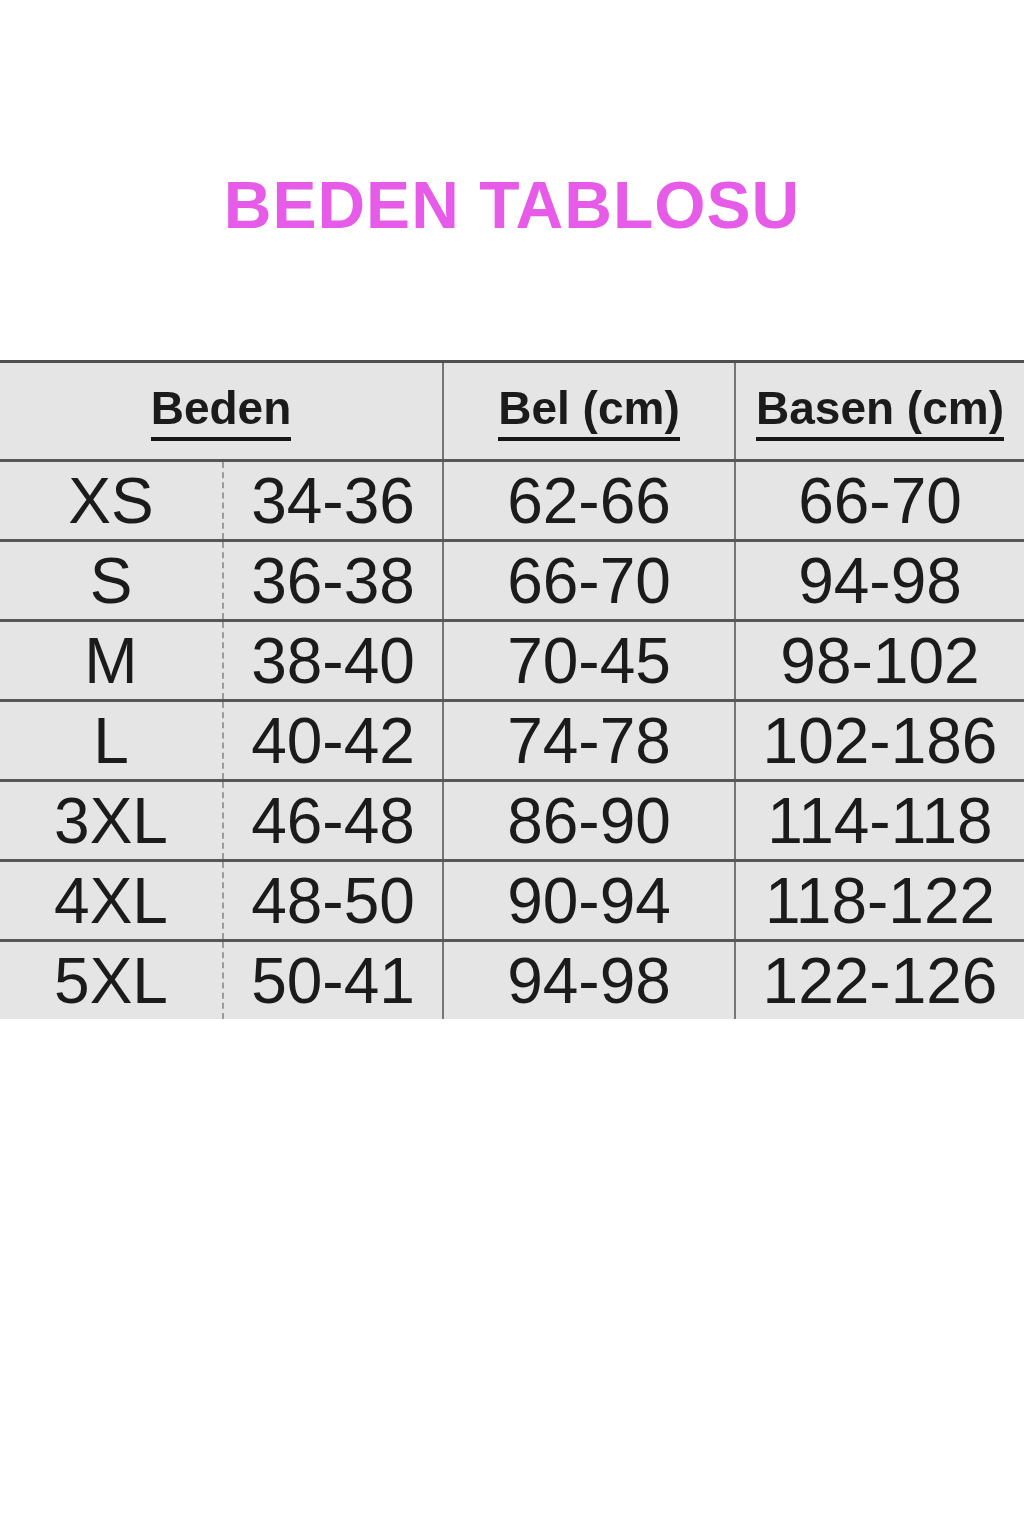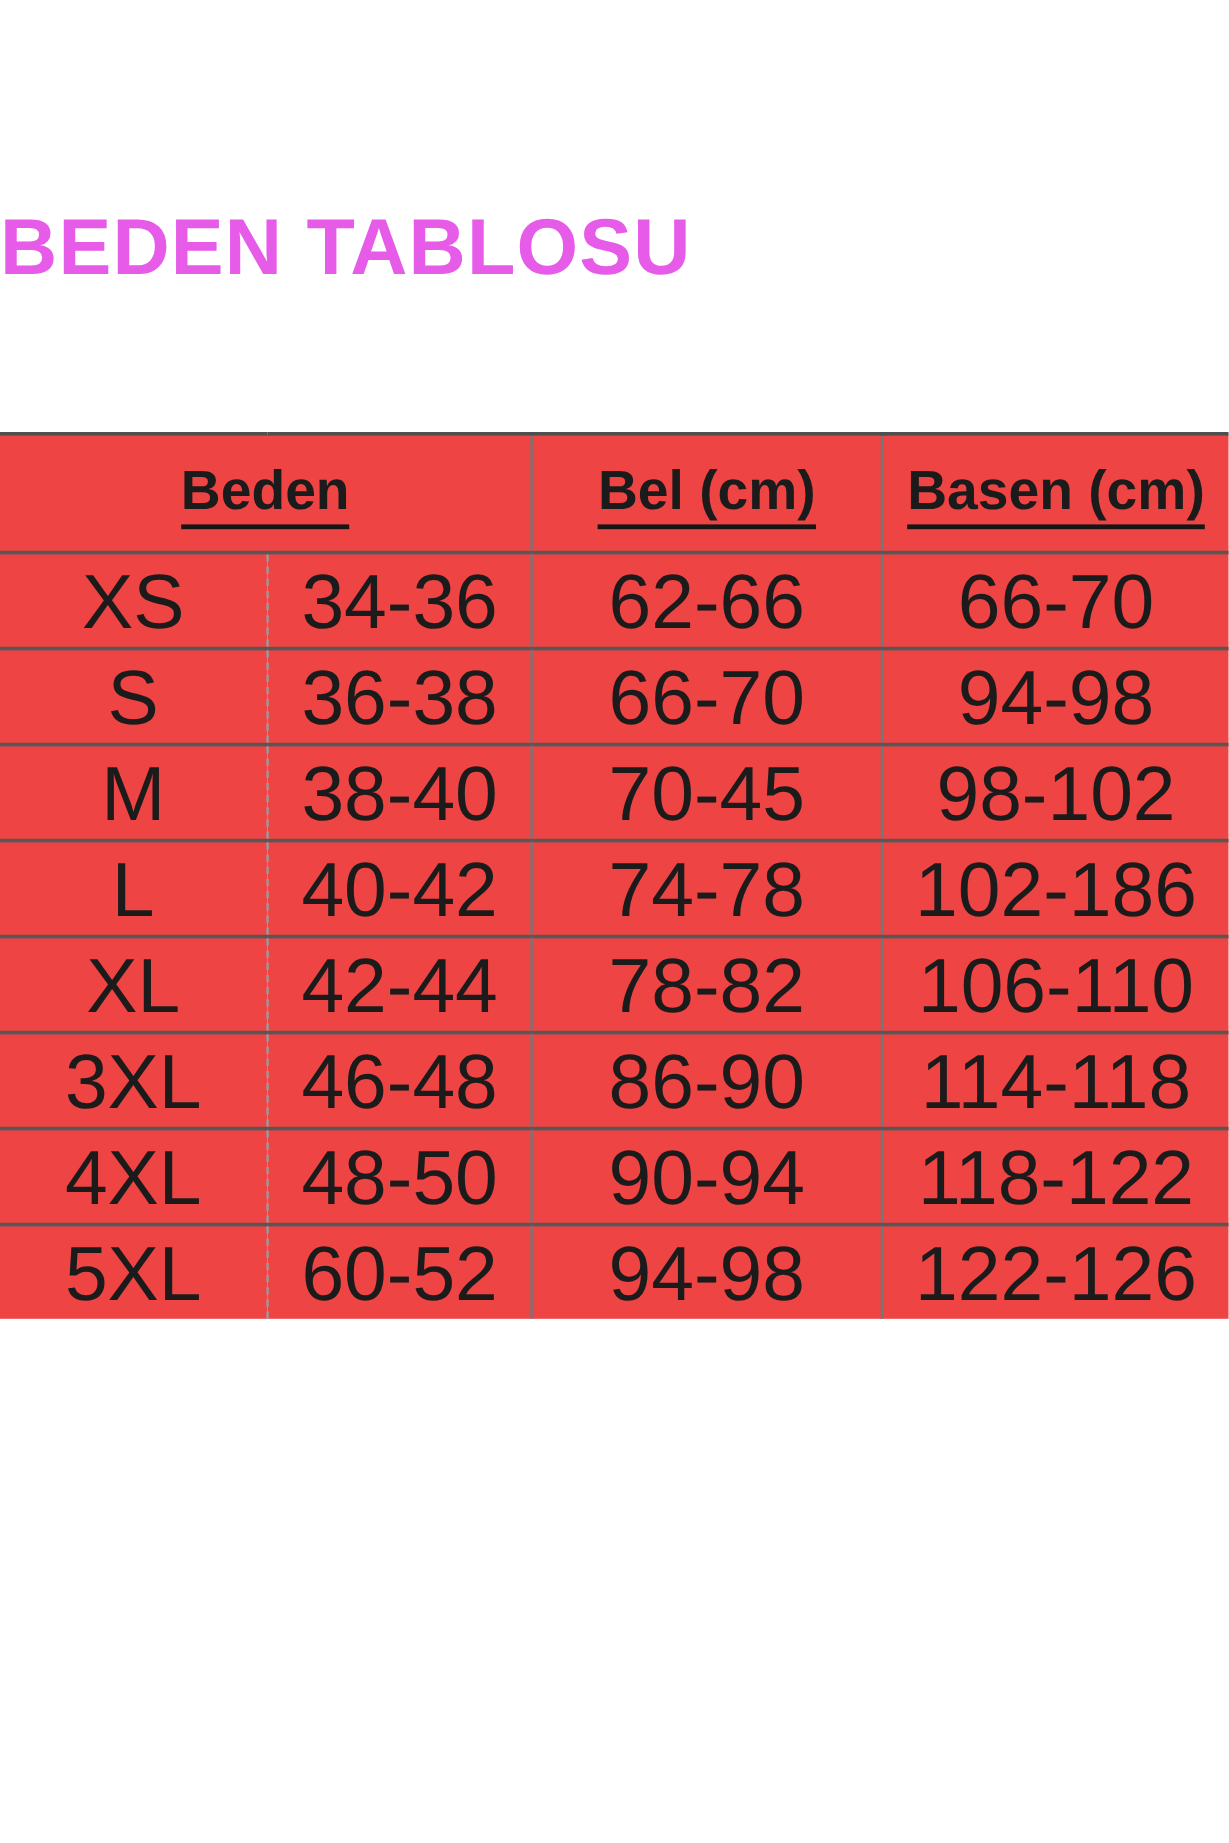--- a/index.html
+++ b/index.html
@@ -14,20 +14,21 @@
     height: 1536px;
     background: #ffffff;
     overflow: hidden;
   }
   .page-title {
     position: absolute;
     top: 172px;
     left: 0;
     width: 1024px;
     margin: 0;
+    text-align: center;
     font-size: 66px;
     line-height: 66px;
     font-weight: bold;
     letter-spacing: 1px;
     color: #E65CE8; 
   }
   table.size-table {
     position: absolute;
     top: 360px;
     left: 0;
@@ -35,21 +36,21 @@
     border-collapse: collapse;
     table-layout: fixed;
     border-top: 3px solid #4f4f4f;
   }
   col.c1 { width: 223px; }
   col.c2 { width: 220px; }
   col.c3 { width: 292px; }
   col.c4 { width: 289px; }
   .size-table th,
   .size-table td {
-    background: #ef4444;
+    background: #e5e5e5;
     text-align: center;
     vertical-align: middle;
     color: #1b1b1b;
     padding: 0;
     border-bottom: 3px solid #575757;
   }
   .size-table thead th {
     height: 96px;
     font-size: 46px;
     font-weight: bold;
@@ -118,39 +119,33 @@
         <td class="cell-waist">70-45</td>
         <td class="cell-hip">98-102</td>
       </tr>
       <tr>
         <td class="cell-size">L</td>
         <td class="cell-size-range">40-42</td>
         <td class="cell-waist">74-78</td>
         <td class="cell-hip">102-186</td>
       </tr>
       <tr>
-        <td class="cell-size">XL</td>
-        <td class="cell-size-range">42-44</td>
-        <td class="cell-waist">78-82</td>
-        <td class="cell-hip">106-110</td>
-      </tr>
-      <tr>
         <td class="cell-size">3XL</td>
         <td class="cell-size-range">46-48</td>
         <td class="cell-waist">86-90</td>
         <td class="cell-hip">114-118</td>
       </tr>
       <tr>
         <td class="cell-size">4XL</td>
         <td class="cell-size-range">48-50</td>
         <td class="cell-waist">90-94</td>
         <td class="cell-hip">118-122</td>
       </tr>
       <tr>
         <td class="cell-size">5XL</td>
-        <td class="cell-size-range">60-52</td>
+        <td class="cell-size-range">50-41</td>
         <td class="cell-waist">94-98</td>
         <td class="cell-hip">122-126</td>
       </tr>
     </tbody>
   </table>
 
 </div>
 
 </body></html>

